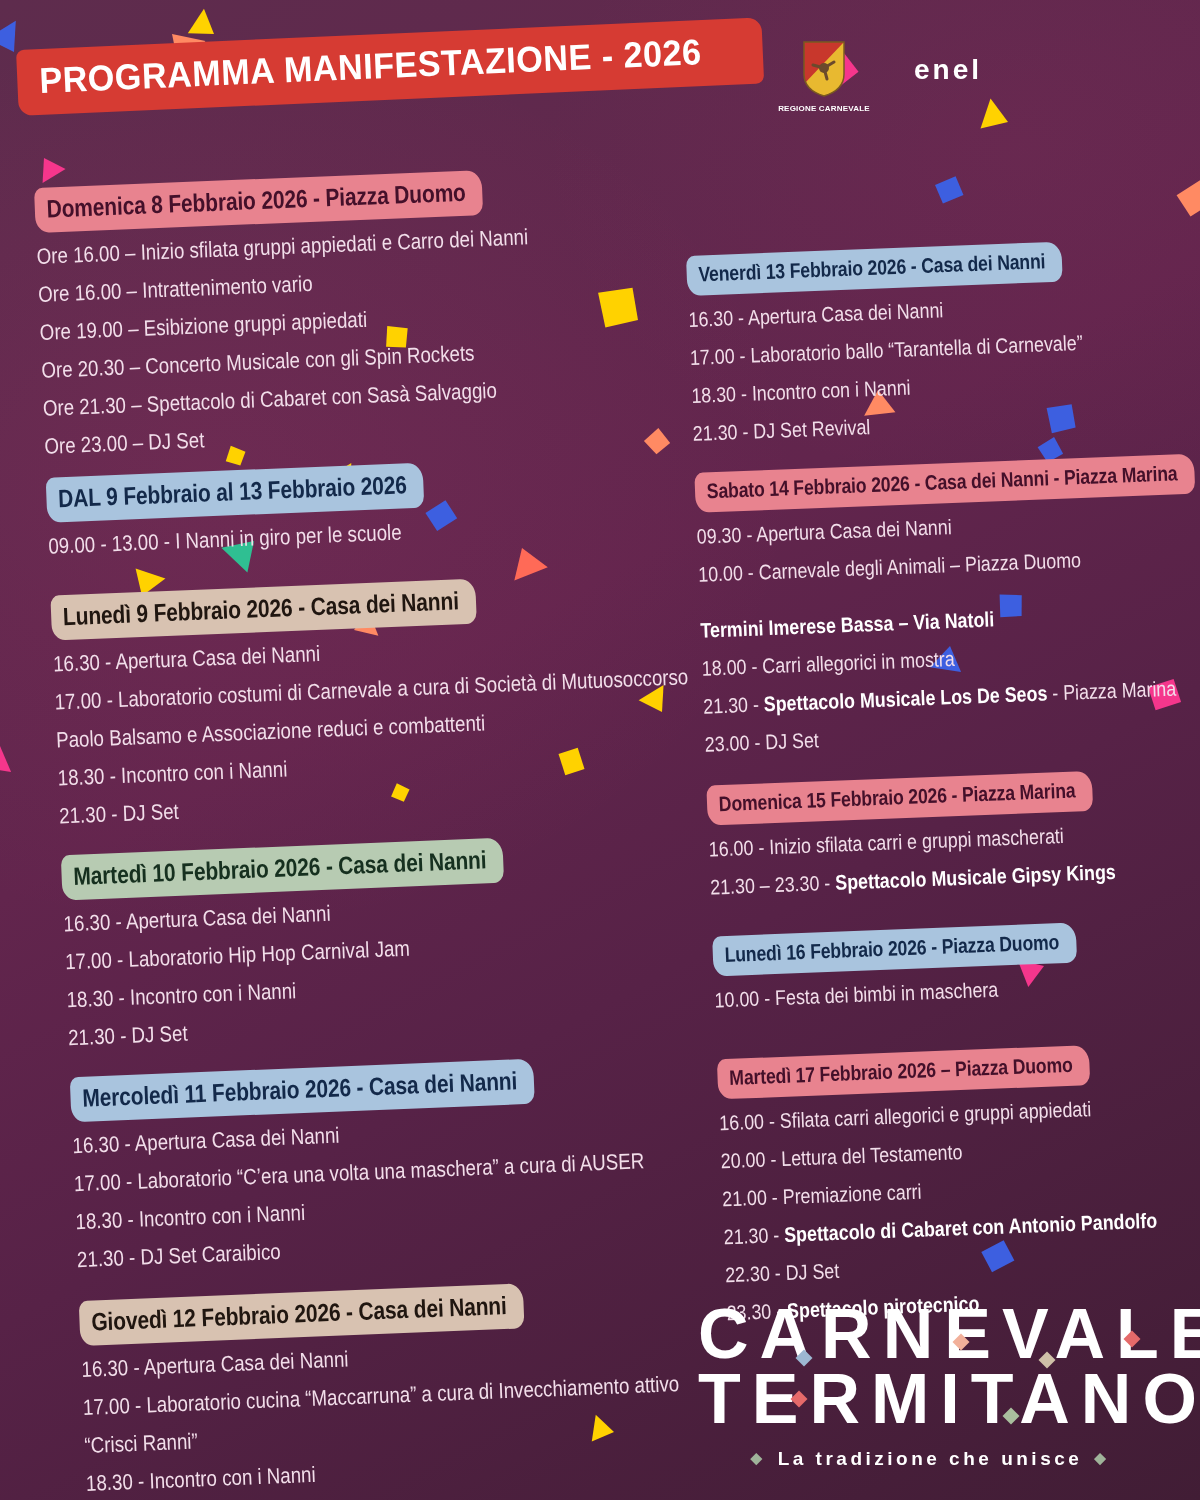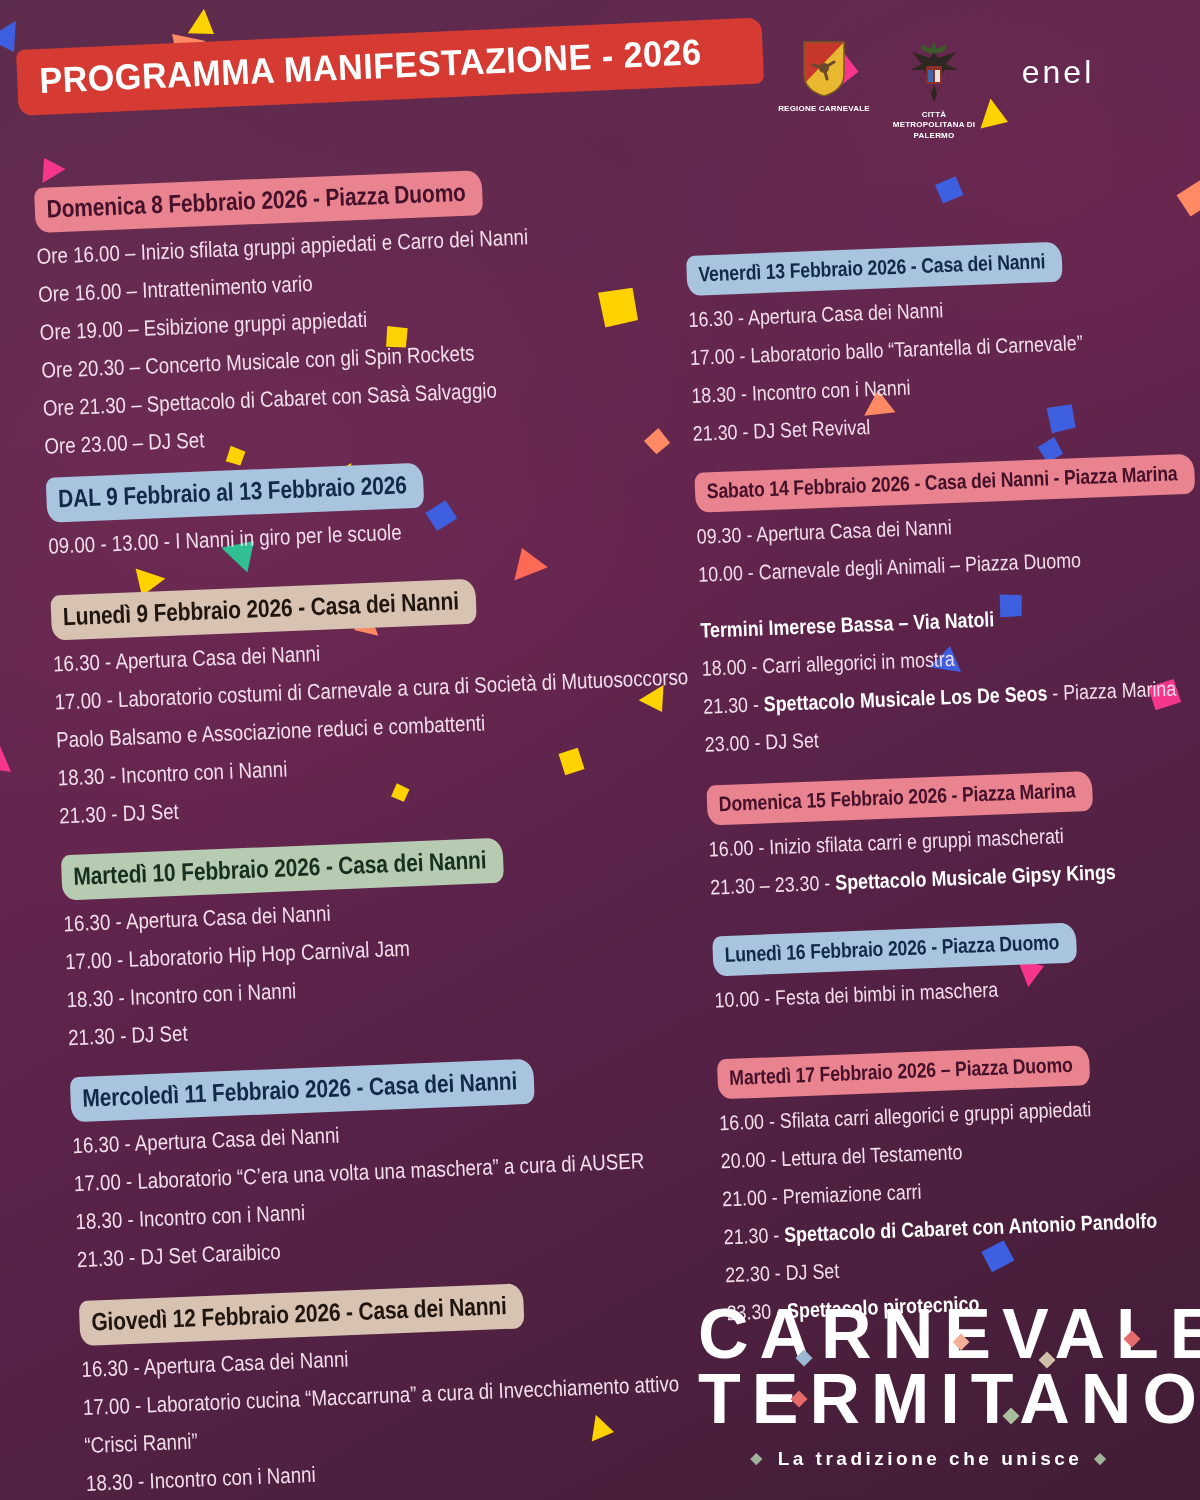--- a/index.html
+++ b/index.html
@@ -21,21 +21,21 @@
     font-weight:700;font-size:36px;letter-spacing:.5px;color:#fff;
   }
   .title-inner{display:inline-block;transform:scaleX(.95);transform-origin:0 50%;}
 
   
   .logos{position:absolute;left:778px;top:40px;width:410px;display:flex;align-items:flex-start;gap:18px;}
   .logo{display:flex;flex-direction:column;align-items:center;width:92px;}
   .logo svg{display:block;}
   .logo-caption{margin-top:6px;font-size:8px;font-weight:700;color:#fff;text-align:center;line-height:1.3;letter-spacing:.2px;}
   .enel-wrap{margin-top:16px;width:120px;text-align:center;}
-  .enel-text{font-size:32px;font-weight:400;color:#fff;letter-spacing:3px;line-height:1;}
+  .enel-text{font-size:28px;font-weight:700;color:#fff;letter-spacing:3px;line-height:1;}
 
   
   .col{position:absolute;}
   .col-left{left:34px;top:188px;width:655px;transform:rotate(-2.3deg);transform-origin:0 0;}
   .col-right{left:686px;top:256px;width:505px;transform:rotate(-2.2deg);transform-origin:0 0;}
   .block{margin:0;}
   .block-header{
     display:inline-block;white-space:nowrap;font-weight:700;letter-spacing:-.2px;
     padding:7px 20px 9px 14px;border-radius:10px 18px 12px 16px;
     transform:scaleX(.84);transform-origin:0 50%;
@@ -119,35 +119,20 @@
             <polygon points="43,2 43,58 13,58" fill="#C8372C" opacity="0"></polygon>
             <polygon points="43,14 43,58 10,58" fill="#C8372C" opacity="0"></polygon>
           </g>
           <path d="M3 2 H43 V34 Q43 50 23 56 Q3 50 3 34 Z" fill="none" stroke="#7A5A20" stroke-width="1.5"></path>
           <circle cx="23" cy="28" r="5" fill="#6B4A2C"></circle>
           <path d="M23 28 l10 -6 M23 28 l-11 -3 M23 28 l3 11" stroke="#6B4A2C" stroke-width="3" stroke-linecap="round" fill="none"></path>
         </svg>
       </span>
       <span class="logo-caption">REGIONE CARNEVALE</span>
     </div>
-    <div class="logo">
-      <span>
-        <svg width="60" height="64" viewBox="0 0 60 64">
-          <path d="M30 2 q-4 4 0 8 q4 -4 0 -8 Z" fill="#3C5A2C"></path>
-          <path d="M18 4 q6 5 12 4 q6 1 12 -4 q2 6 -4 8 l-8 2 l-8 -2 q-6 -2 -4 -8 Z" fill="#3C5A2C"></path>
-          <path d="M30 12 L34 18 L52 12 L42 24 L54 30 L40 30 L36 40 L30 36 L24 40 L20 30 L6 30 L18 24 L8 12 L26 18 Z" fill="#2E2620"></path>
-          <rect x="22" y="26" width="16" height="18" rx="2" fill="#8C2F26"></rect>
-          <rect x="24" y="30" width="5" height="12" fill="#3D66A8"></rect>
-          <rect x="31" y="30" width="5" height="12" fill="#E8E4DA"></rect>
-          <path d="M30 44 L33 54 L30 62 L27 54 Z" fill="#2E2620"></path>
-          <path d="M14 34 q6 14 16 18 q10 -4 16 -18 l-6 10 q-6 8 -10 8 q-4 0 -10 -8 Z" fill="#2E2620"></path>
-        </svg>
-      </span>
-      <span class="logo-caption">CITTÀ METROPOLITANA DI PALERMO</span>
-    </div>
     <div class="enel-wrap">
       <div class="enel-text">enel</div>
     </div>
   </div>
 
   <div class="col col-left" id="col-left">
       <div class="block" style="margin-bottom: 12px;"><div class="block-header" style="background: rgb(232, 131, 143); color: rgb(68, 16, 42);">Domenica 8  Febbraio 2026 - Piazza Duomo</div><div class="block-lines">
           <div class="line"><span>Ore 16.00 – Inizio sfilata gruppi appiedati e Carro dei Nanni</span></div>
           <div class="line"><span>Ore 16.00 – Intrattenimento vario</span></div>
           <div class="line"><span>Ore 19.00 – Esibizione gruppi appiedati</span></div>

